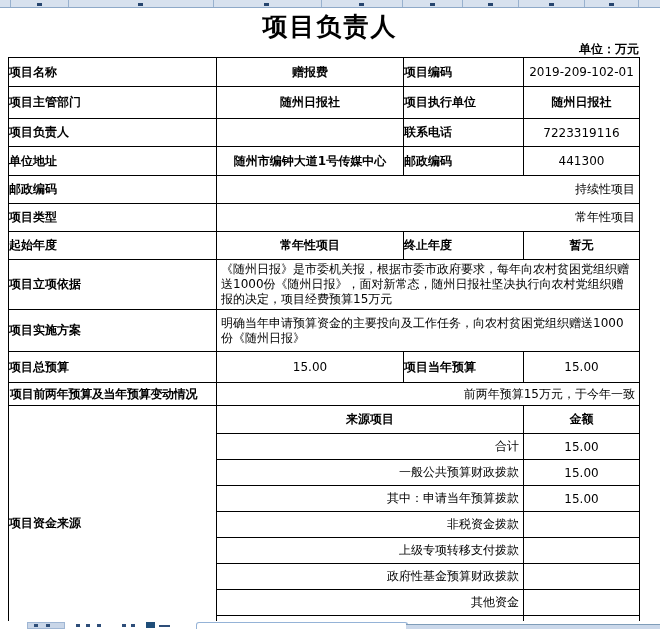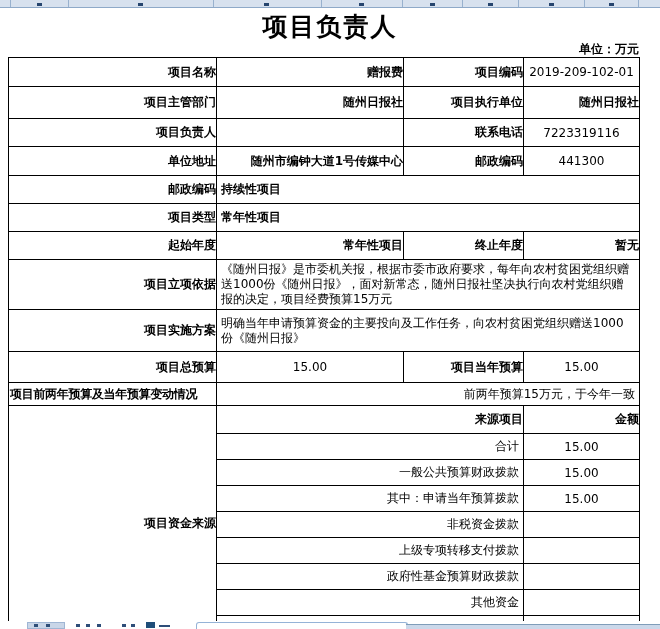--- a/index.html
+++ b/index.html
@@ -15,26 +15,26 @@
 
   .title{position:absolute;top:10px;left:0;width:660px;text-align:center;
     font-size:25px;font-weight:bold;letter-spacing:2px;}
   .unit-note{position:absolute;top:41px;left:0;width:639px;text-align:right;
     font-size:12px;font-weight:bold;}
 
   .formwrap{position:absolute;left:8px;top:57px;width:633px;height:572px;overflow:hidden;}
   table{border-collapse:collapse;table-layout:fixed;width:631px;}
   td{border:1px solid #000;font-size:12px;vertical-align:middle;padding:0;overflow:hidden;
      white-space:nowrap;}
-  td.lbl{font-weight:bold;text-align:right;margin-left:36px;}
+  td.lbl{font-weight:bold;text-align:left;margin-left:36px;}
   td.lbl-left{font-weight:bold;text-align:left;padding:0 1px;letter-spacing:-0.3px;}
   td.ctr{text-align:center;}
-  td.ctr-b{text-align:right;font-weight:bold;}
+  td.ctr-b{text-align:center;font-weight:bold;}
   td.lft{text-align:right;padding:0 4px;}
-  td.lft-b{text-align:left;padding:0 4px;font-weight:bold;}
+  td.lft-b{text-align:right;padding:0 4px;font-weight:normal;}
   td.par{text-align:left;padding:2px 4px;line-height:15px;white-space:normal;margin-top:8px;}
   td.ind1{padding-left:17px;font-family:Liberation Serif, serif;}
   td.ind3{padding-left:45px;}
   td.ind4{padding-left:53px;}
 
   
   .tabbar{position:absolute;left:0;bottom:0;width:660px;height:8px;background:#ffffff;}
   .tb-box{position:absolute;top:1px;left:27px;width:36px;height:5px;background:#c9d6e8;border:1px solid #9fb6d4;}
   .tb-mark{position:absolute;background:#2e4e79;height:3px;width:4px;top:3px;}
   .tb-square{position:absolute;left:146px;top:1px;width:9px;height:6px;background:#1f4e79;}

